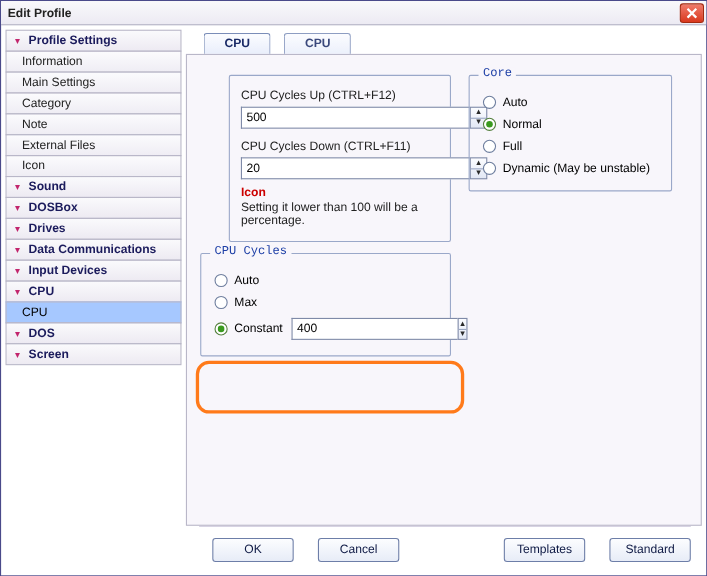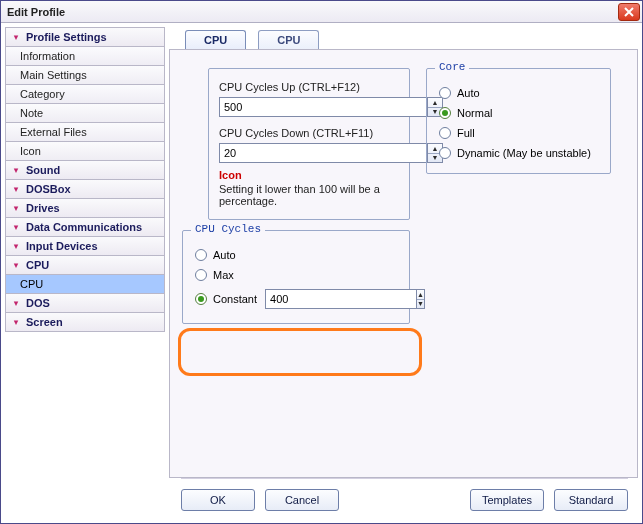--- a/index.html
+++ b/index.html
@@ -50,21 +50,21 @@
   .radio { width:12px; height:12px; border:1px solid #55803f; border-radius:50%; display:flex; align-items:center; justify-content:center; background:#fff; }
   .radio.checked::after { content:""; width:6px; height:6px; border-radius:50%; background:#3a9a1f; }
   .radio.unchecked { border-color:#6f7f9f; }
 
   .cycles-row { display:flex; align-items:center; gap:8px; }
   .cycles-row .spinwrap { width:130px; }
   .highlight-box { position:absolute; border:3px solid #ff7a1a; border-radius:12px; pointer-events:none; }
 
   .footer { display:flex; padding:10px 14px 12px 180px; gap:10px; align-items:center;}
   .footer .spacer { flex:1; }
-  .btn { min-width:74px; padding:4px 10px; border:1px solid #6d7ea8; background:linear-gradient(#fcfdff,#e7ecf7); border-radius:3px; color:#0f1a45; text-align:center; cursor:pointer; }
+  .btn { min-width:74px; padding:4px 10px; border:1px solid #6d7ea8; background:linear-gradient(#fcfdff,#e7ecf7); border-radius:3px; color:#0f1a45; text-align:center; cursor:pointer;margin-left:12px; }
 
   hr.sep { border:none; border-top:1px solid #d3cfe0; margin:0 14px 0 180px; }
 
   .core-box { width:185px; }
   .left-col { width:228px; }
 </style>
 </head>
 <body>
 
 <div class="window">

